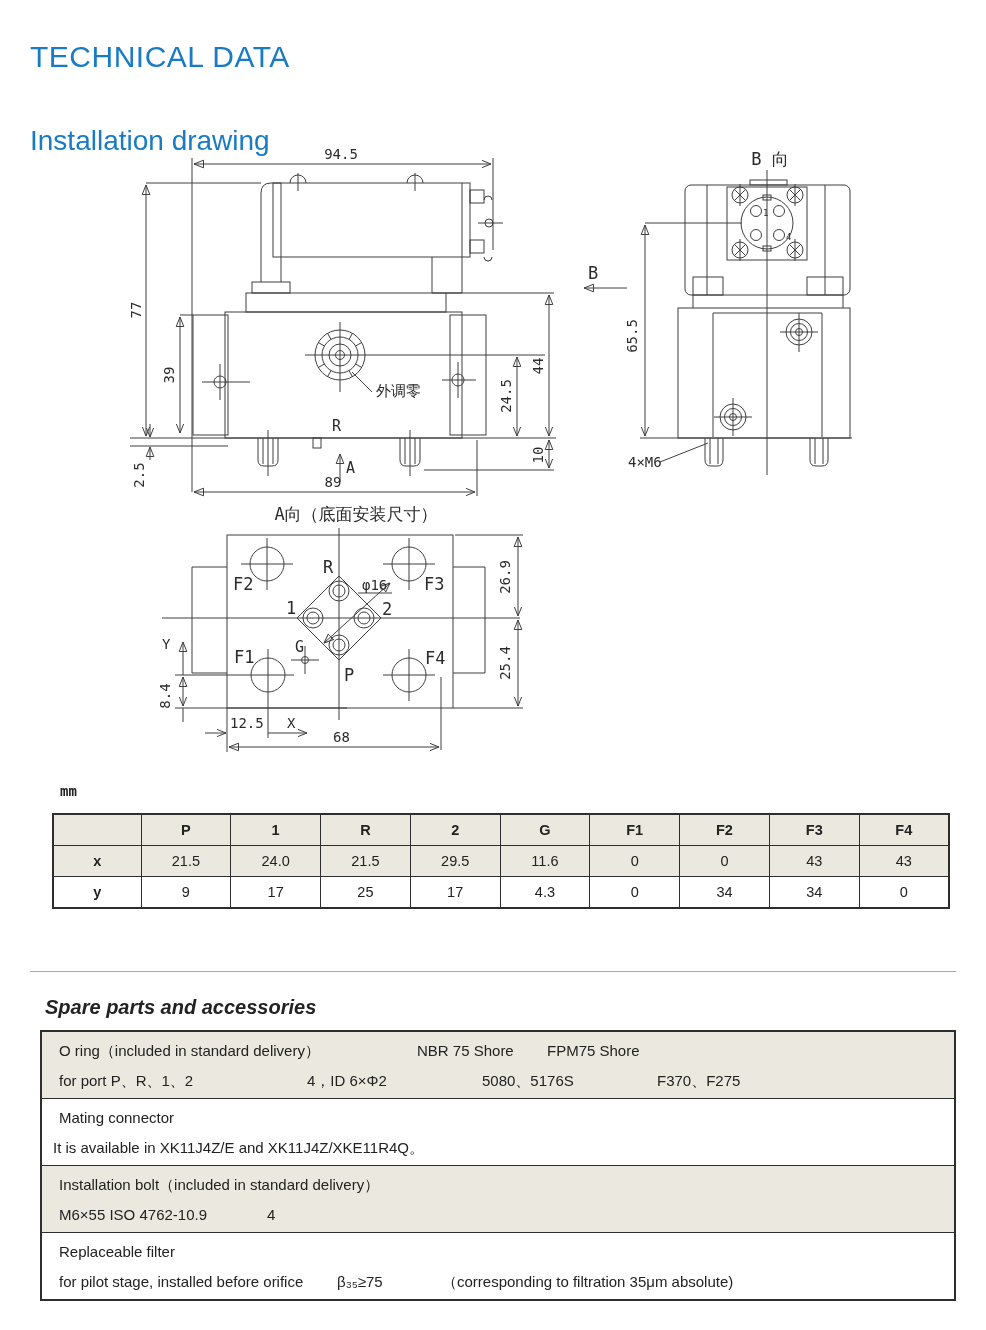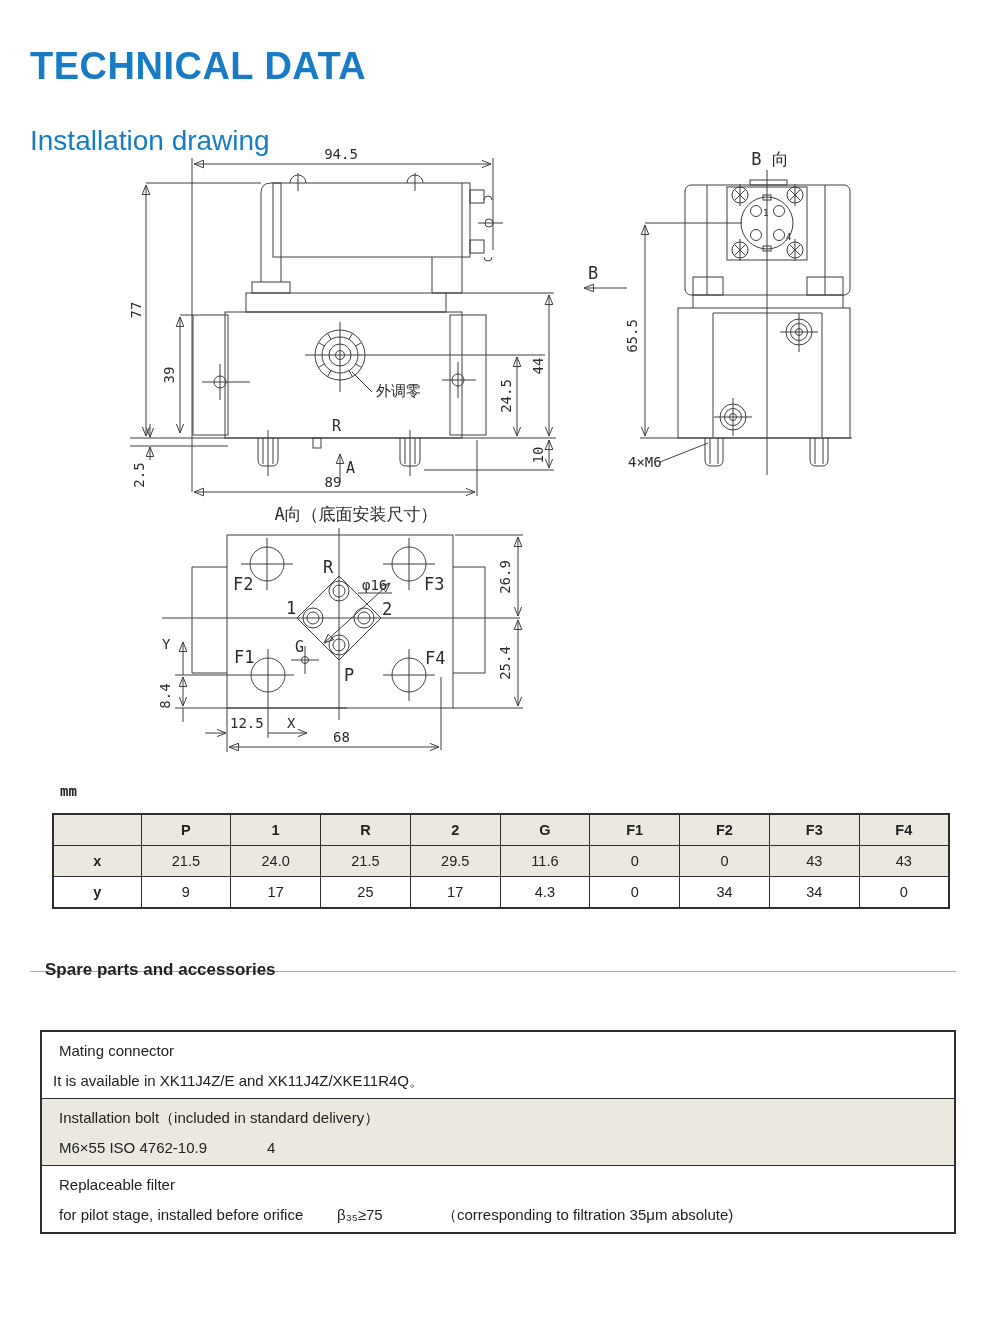--- a/index.html
+++ b/index.html
@@ -1,21 +1,21 @@
 <!DOCTYPE html>
 <html><head>
 <meta charset="utf-8">
 <style>
   html,body{margin:0;padding:0;}
   body{
     width:986px;height:1330px;position:relative;background:#ffffff;
     font-family:"Liberation Sans",sans-serif;color:#222;overflow:hidden;
   }
   .abs{position:absolute;}
-  .page-title{left:30px;top:20px;font-size:38px;color:#187BC4;letter-spacing:.5px;font-weight:bold;}
+  .page-title{left:30px;top:20px;font-size:30px;color:#187BC4;letter-spacing:.5px;font-weight:normal;}
   .section-title{left:30px;top:102px;font-size:28px;color:#187BC4;font-weight:normal;}
   .units{left:60px;top:783px;font-size:14px;font-weight:bold;font-family:"DejaVu Sans Mono",monospace;}
 
   
   .drawing{left:0;top:140px;}
   .drawing path,.drawing line,.drawing rect,.drawing circle,.drawing polygon.open,.drawing polyline{
     fill:none;stroke:#3f3f3f;stroke-width:1;
   }
   .drawing text{font-family:"DejaVu Sans Mono",monospace;fill:#2b2b2b;stroke:none;}
   .t14{font-size:14px;} .t15{font-size:15px;} .t17{font-size:17px;}
@@ -26,21 +26,21 @@
   .dim-table td{border:1px solid #2e2e2e;text-align:center;vertical-align:middle;
     font-size:14.5px;height:30px;padding:0;}
   .dim-table{border:2px solid #2e2e2e;}
   .dim-table .hd{font-weight:bold;}
   .beige{background:#ebe9df;}
   .white{background:#ffffff;}
   .dim-table col.c0{width:88px;}
 
   .divider{left:30px;top:971px;width:926px;height:1px;background:#a8a8a8;}
 
-  .spare-heading{left:45px;top:960px;font-size:17px;font-weight:bold;}
+  .spare-heading{left:45px;top:996px;font-size:20px;font-weight:bold;font-style:italic;}
 
   .spare-table{left:40px;top:1030px;width:912px;border:2px solid #2e2e2e;}
   .spare-row{position:relative;height:66px;border-bottom:1px solid #2e2e2e;font-size:15px;}
   .spare-row:last-child{border-bottom:none;}
   .spare-row span{position:absolute;white-space:nowrap;}
   .l1{top:10px;} .l2{top:40px;}
 </style>
 </head>
 <body>
 
@@ -347,20 +347,29 @@
     <td class="white">0</td>
   </tr>
 </tbody>
   </table>
 
 <div class="abs divider"></div>
 
 <div class="abs spare-heading">Spare parts and accessories</div>
 
 <div class="abs spare-table">
+  <div class="spare-row beige">
+    <span class="l1" style="left:17px">O ring（included in standard delivery）</span>
+    <span class="l1" style="left:375px">NBR 75 Shore</span>
+    <span class="l1" style="left:505px">FPM75 Shore</span>
+    <span class="l2" style="left:17px">for port P、R、1、2</span>
+    <span class="l2" style="left:265px">4，ID 6×Φ2</span>
+    <span class="l2" style="left:440px">5080、5176S</span>
+    <span class="l2" style="left:615px">F370、F275</span>
+  </div>
   <div class="spare-row white">
     <span class="l1" style="left:17px">Mating connector</span>
     <span class="l2" style="left:11px">It is available in XK11J4Z/E and XK11J4Z/XKE11R4Q。</span>
   </div>
   <div class="spare-row beige">
     <span class="l1" style="left:17px">Installation bolt（included in standard delivery）</span>
     <span class="l2" style="left:17px">M6×55 ISO 4762-10.9</span>
     <span class="l2" style="left:225px">4</span>
   </div>
   <div class="spare-row white">

